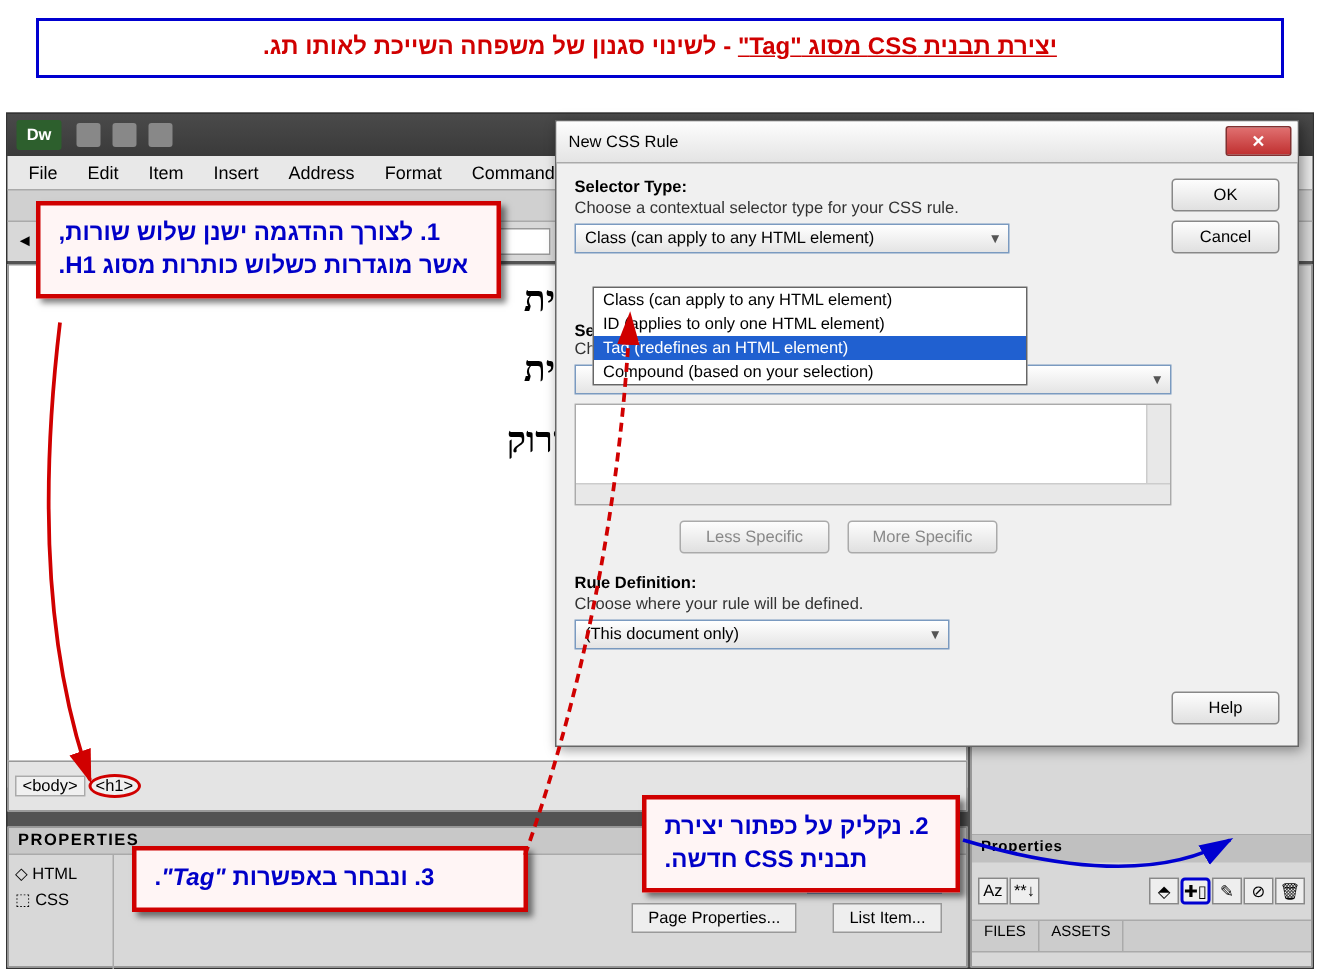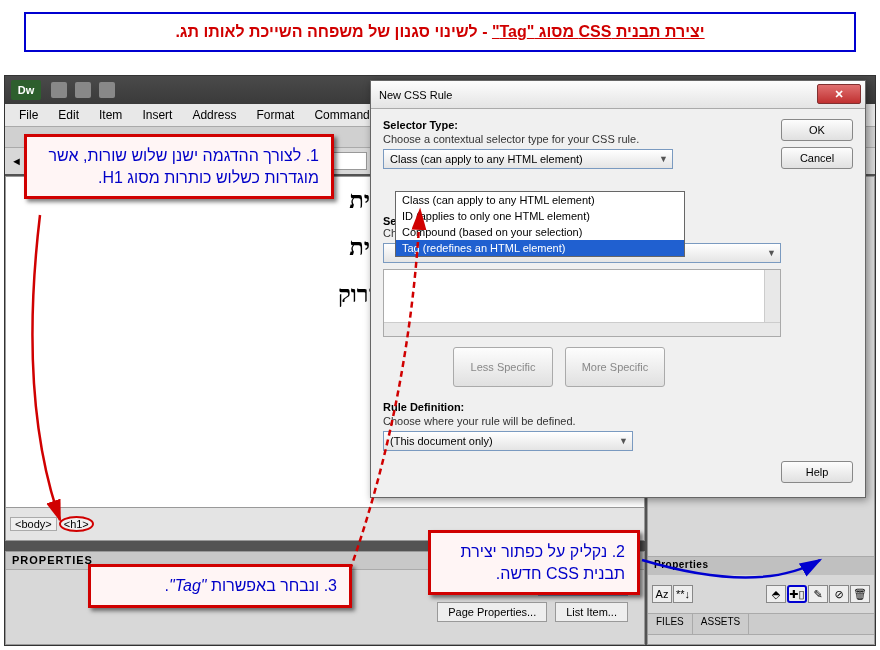--- a/index.html
+++ b/index.html
@@ -52,24 +52,24 @@
 .combo::after{content:"▼";position:absolute;right:4px;font-size:9px;color:#555}
 .dropdown{position:absolute;top:72px;left:12px;width:290px;background:#fff;border:1px solid #666;z-index:5}
 .dd-item{padding:2px 6px;font-size:11px;white-space:nowrap}
 .dd-sel{background:#2060d0;color:#fff}
 .sel-name{margin-top:46px}
 .sel-name .combo{width:398px}
 .big-box{width:398px;height:68px;background:#fff;border:1px solid #aaa;margin-top:6px;position:relative}
 .big-box .sb{position:absolute;right:0;top:0;bottom:14px;width:16px;background:#e8e8e8;border-left:1px solid #ccc}
 .big-box .sbh{position:absolute;left:0;right:0;bottom:0;height:14px;background:#e8e8e8;border-top:1px solid #ccc}
 .spec-btns{display:flex;gap:12px;margin:10px 0 14px 70px}
-.spec-btns button{width:100px;height:40px;background:linear-gradient(#fdfdfd,#e0e0e0);border:1px solid #aaa;border-radius:3px;color:#888;font-size:11px}
+.spec-btns button{width:100px;height:22px;background:linear-gradient(#fdfdfd,#e0e0e0);border:1px solid #aaa;border-radius:3px;color:#888;font-size:11px}
 .rule-def .combo{width:250px}
 
-.callout{position:absolute;background:#fff5f5;border:3px solid #d00000;box-shadow:3px 3px 4px rgba(0,0,0,0.5);padding:8px 12px;font-size:16px;font-weight:normal;color:#0000c8;direction:rtl;text-align:right;line-height:1.35}
+.callout{position:absolute;background:#fff5f5;border:3px solid #d00000;box-shadow:3px 3px 4px rgba(0,0,0,0.5);padding:8px 12px;font-size:16px;font-weight:bold;color:#0000c8;direction:rtl;text-align:left;line-height:1.35}
 .co1{top:134px;left:24px;width:310px}
 .co2{top:530px;left:428px;width:212px}
 .co3{top:564px;left:88px;width:264px}
 .co3 i{font-style:italic}
 
 .svg-ov{position:absolute;top:0;left:0;width:880px;height:650px;pointer-events:none;z-index:20}
 </style>
 </head>
 <body>
 
@@ -114,28 +114,32 @@
   </div>
 
   <div class="statuspath">
     <span class="tag-crumb">&lt;body&gt;</span>
     <span class="tag-crumb h1-circ">&lt;h1&gt;</span>
   </div>
 
   <div class="props">
     <div class="props-hd">PROPERTIES</div>
     <div class="props-body">
+      <div class="props-left">
+        <div>◇ <span>HTML</span></div>
+        <div>⬚ <span>CSS</span></div>
+      </div>
       <div class="props-mid">
         <div style="flex:1"></div>
         <div style="display:flex;flex-direction:column;gap:6px;align-items:flex-end;padding-right:10px">
           <div style="display:flex;gap:6px;align-items:center">
             <span>Target</span>
             <div class="combo" style="width:90px"></div>
           </div>
-          <div style="display:flex;gap:8px">
+          <div style="display:flex;gap:24px">
             <button class="props-btn">Page Properties...</button>
             <button class="props-btn">List Item...</button>
           </div>
         </div>
       </div>
     </div>
   </div>
 
   <div class="rpanel">
     <div class="rp-sec" style="height:380px"></div>
@@ -170,22 +174,22 @@
     <div class="dlg-main" style="position:relative">
       <div class="fld-lbl">Selector Type:</div>
       <div class="fld-sub">Choose a contextual selector type for your CSS rule.</div>
       <div class="combo">
           <span>Class (can apply to any HTML element)</span>
         </div>
 
       <div class="dropdown">
         <div class="dd-item">Class (can apply to any HTML element)</div>
         <div class="dd-item">ID (applies to only one HTML element)</div>
+        <div class="dd-item dd-sel">Tag (redefines an HTML element)</div>
         <div class="dd-item">Compound (based on your selection)</div>
-        <div class="dd-item dd-sel">Tag (redefines an HTML element)</div>
       </div>
 
       <div class="sel-name">
         <span class="fld-lbl">Selector</span>
         <div class="fld-sub">Choose a</div>
         <div class="combo"></div>
         <div class="big-box">
           <div class="sb"></div>
           <div class="sbh"></div>
         </div>

